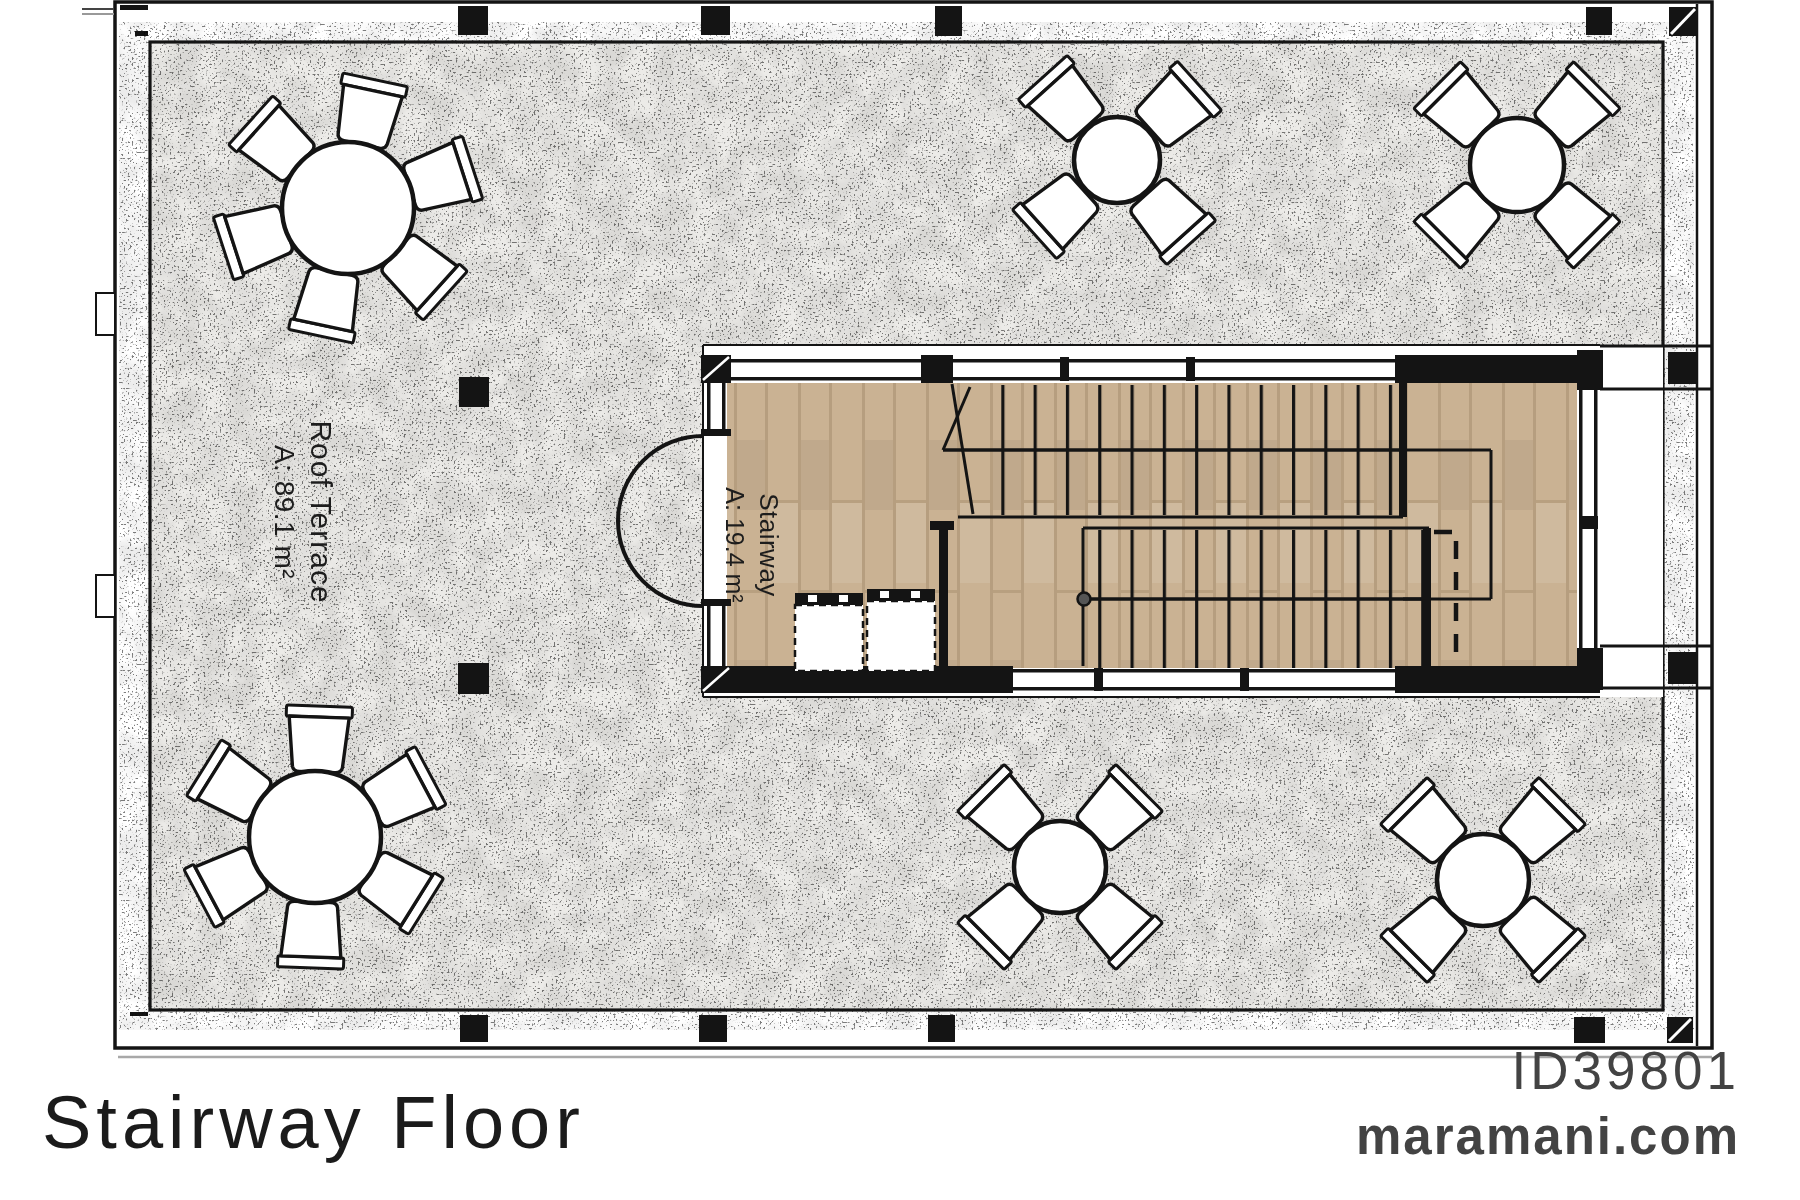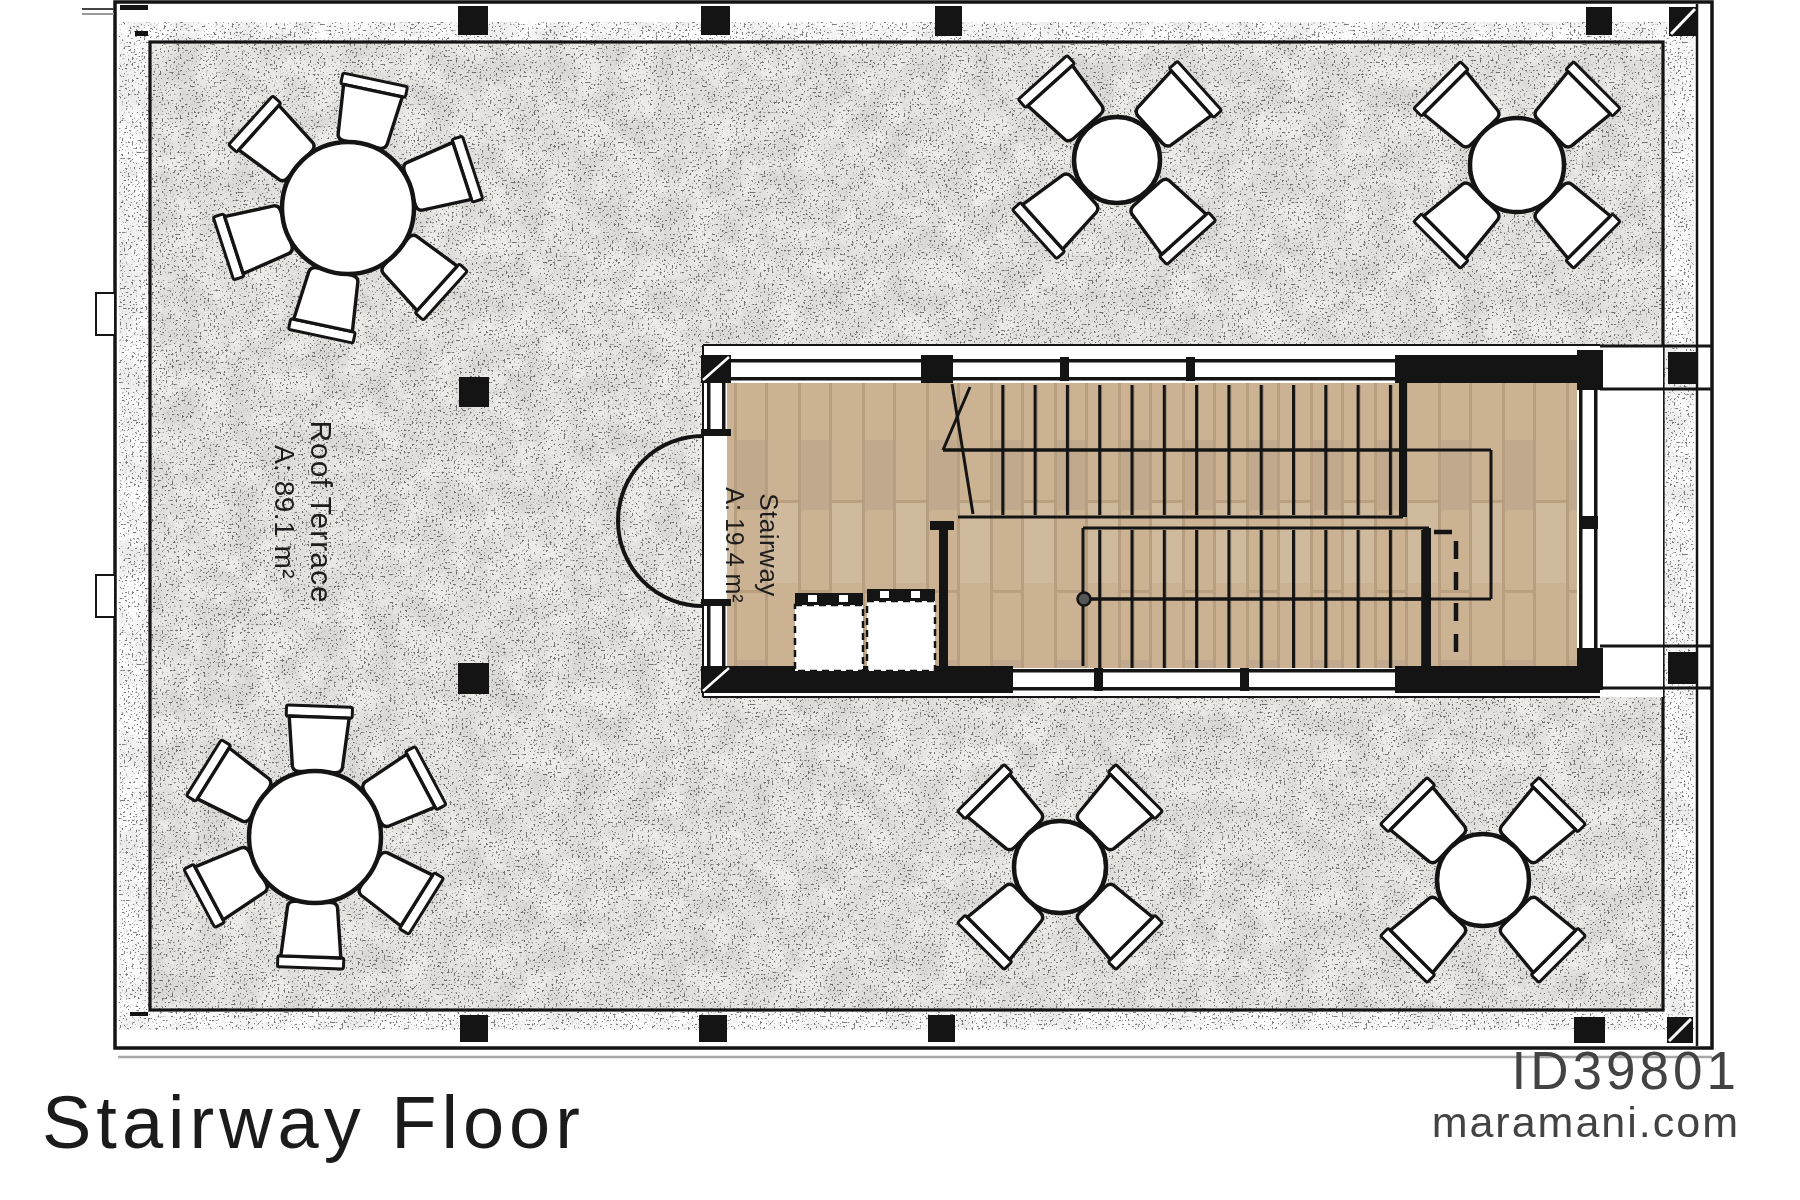--- a/index.html
+++ b/index.html
@@ -9,21 +9,21 @@
   .vlabel{position:absolute;transform:translate(-50%,-50%) rotate(90deg);text-align:center;
           white-space:nowrap;color:#1d1d1d;line-height:1.3;}
   .vlabel.roof .l1{font-size:30px;letter-spacing:1px;}
   .vlabel.roof .l2{font-size:28px;letter-spacing:0.5px;}
   .vlabel.stair .l1{font-size:26px;letter-spacing:0.5px;}
   .vlabel.stair .l2{font-size:25px;}
   .floor-title{position:absolute;left:42px;top:1080px;font-size:74px;font-weight:300;
                letter-spacing:5px;color:#1b1b1b;}
   .brand{position:absolute;right:60px;top:1044px;text-align:right;color:#434343;}
   .brand .pid{font-size:53px;font-weight:300;letter-spacing:4px;line-height:1.0;}
-  .brand .site{font-size:43px;font-weight:400;letter-spacing:2px;margin-top:1px;}
+  .brand .site{font-size:51px;font-weight:700;letter-spacing:2px;margin-top:10px;}
 </style>
 </head>
 <body>
 
 <div class="stage">
 
 <svg width="1800" height="1200" viewBox="0 0 1800 1200">
   <defs>
     <filter id="speckF" x="-2%" y="-2%" width="104%" height="104%">
       <feTurbulence type="fractalNoise" baseFrequency="0.5" numOctaves="2" seed="7" result="n"></feTurbulence>

